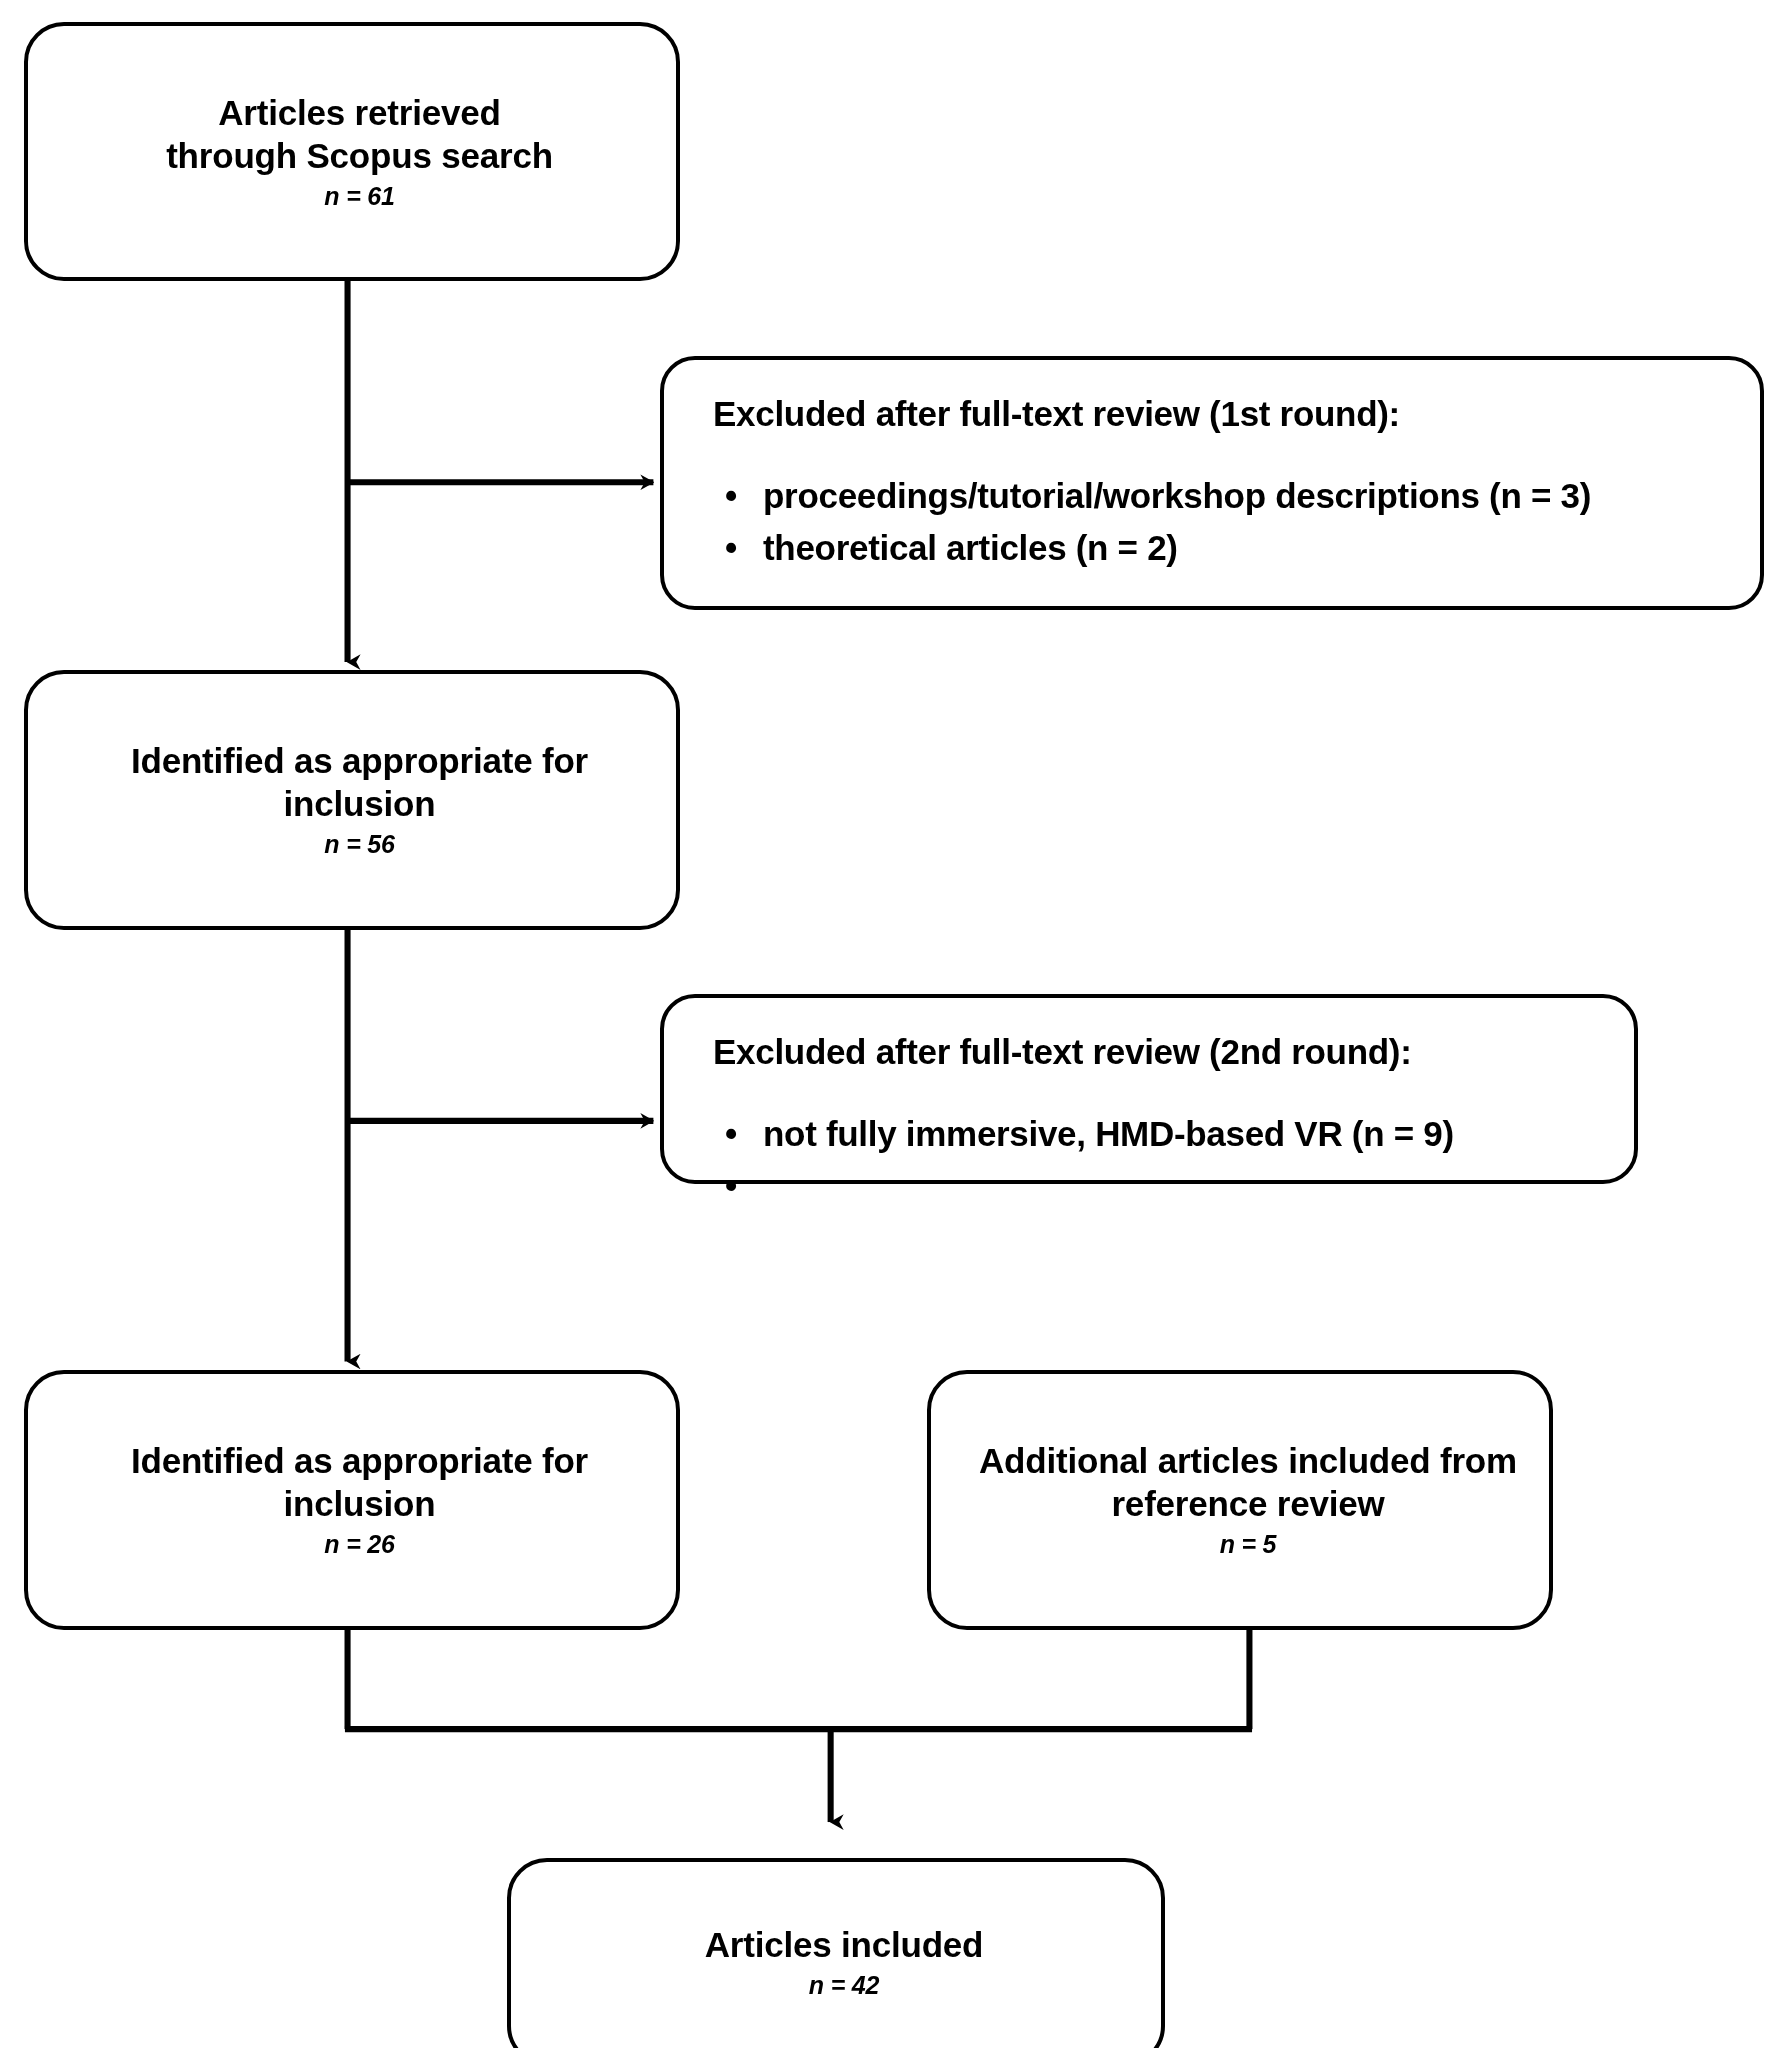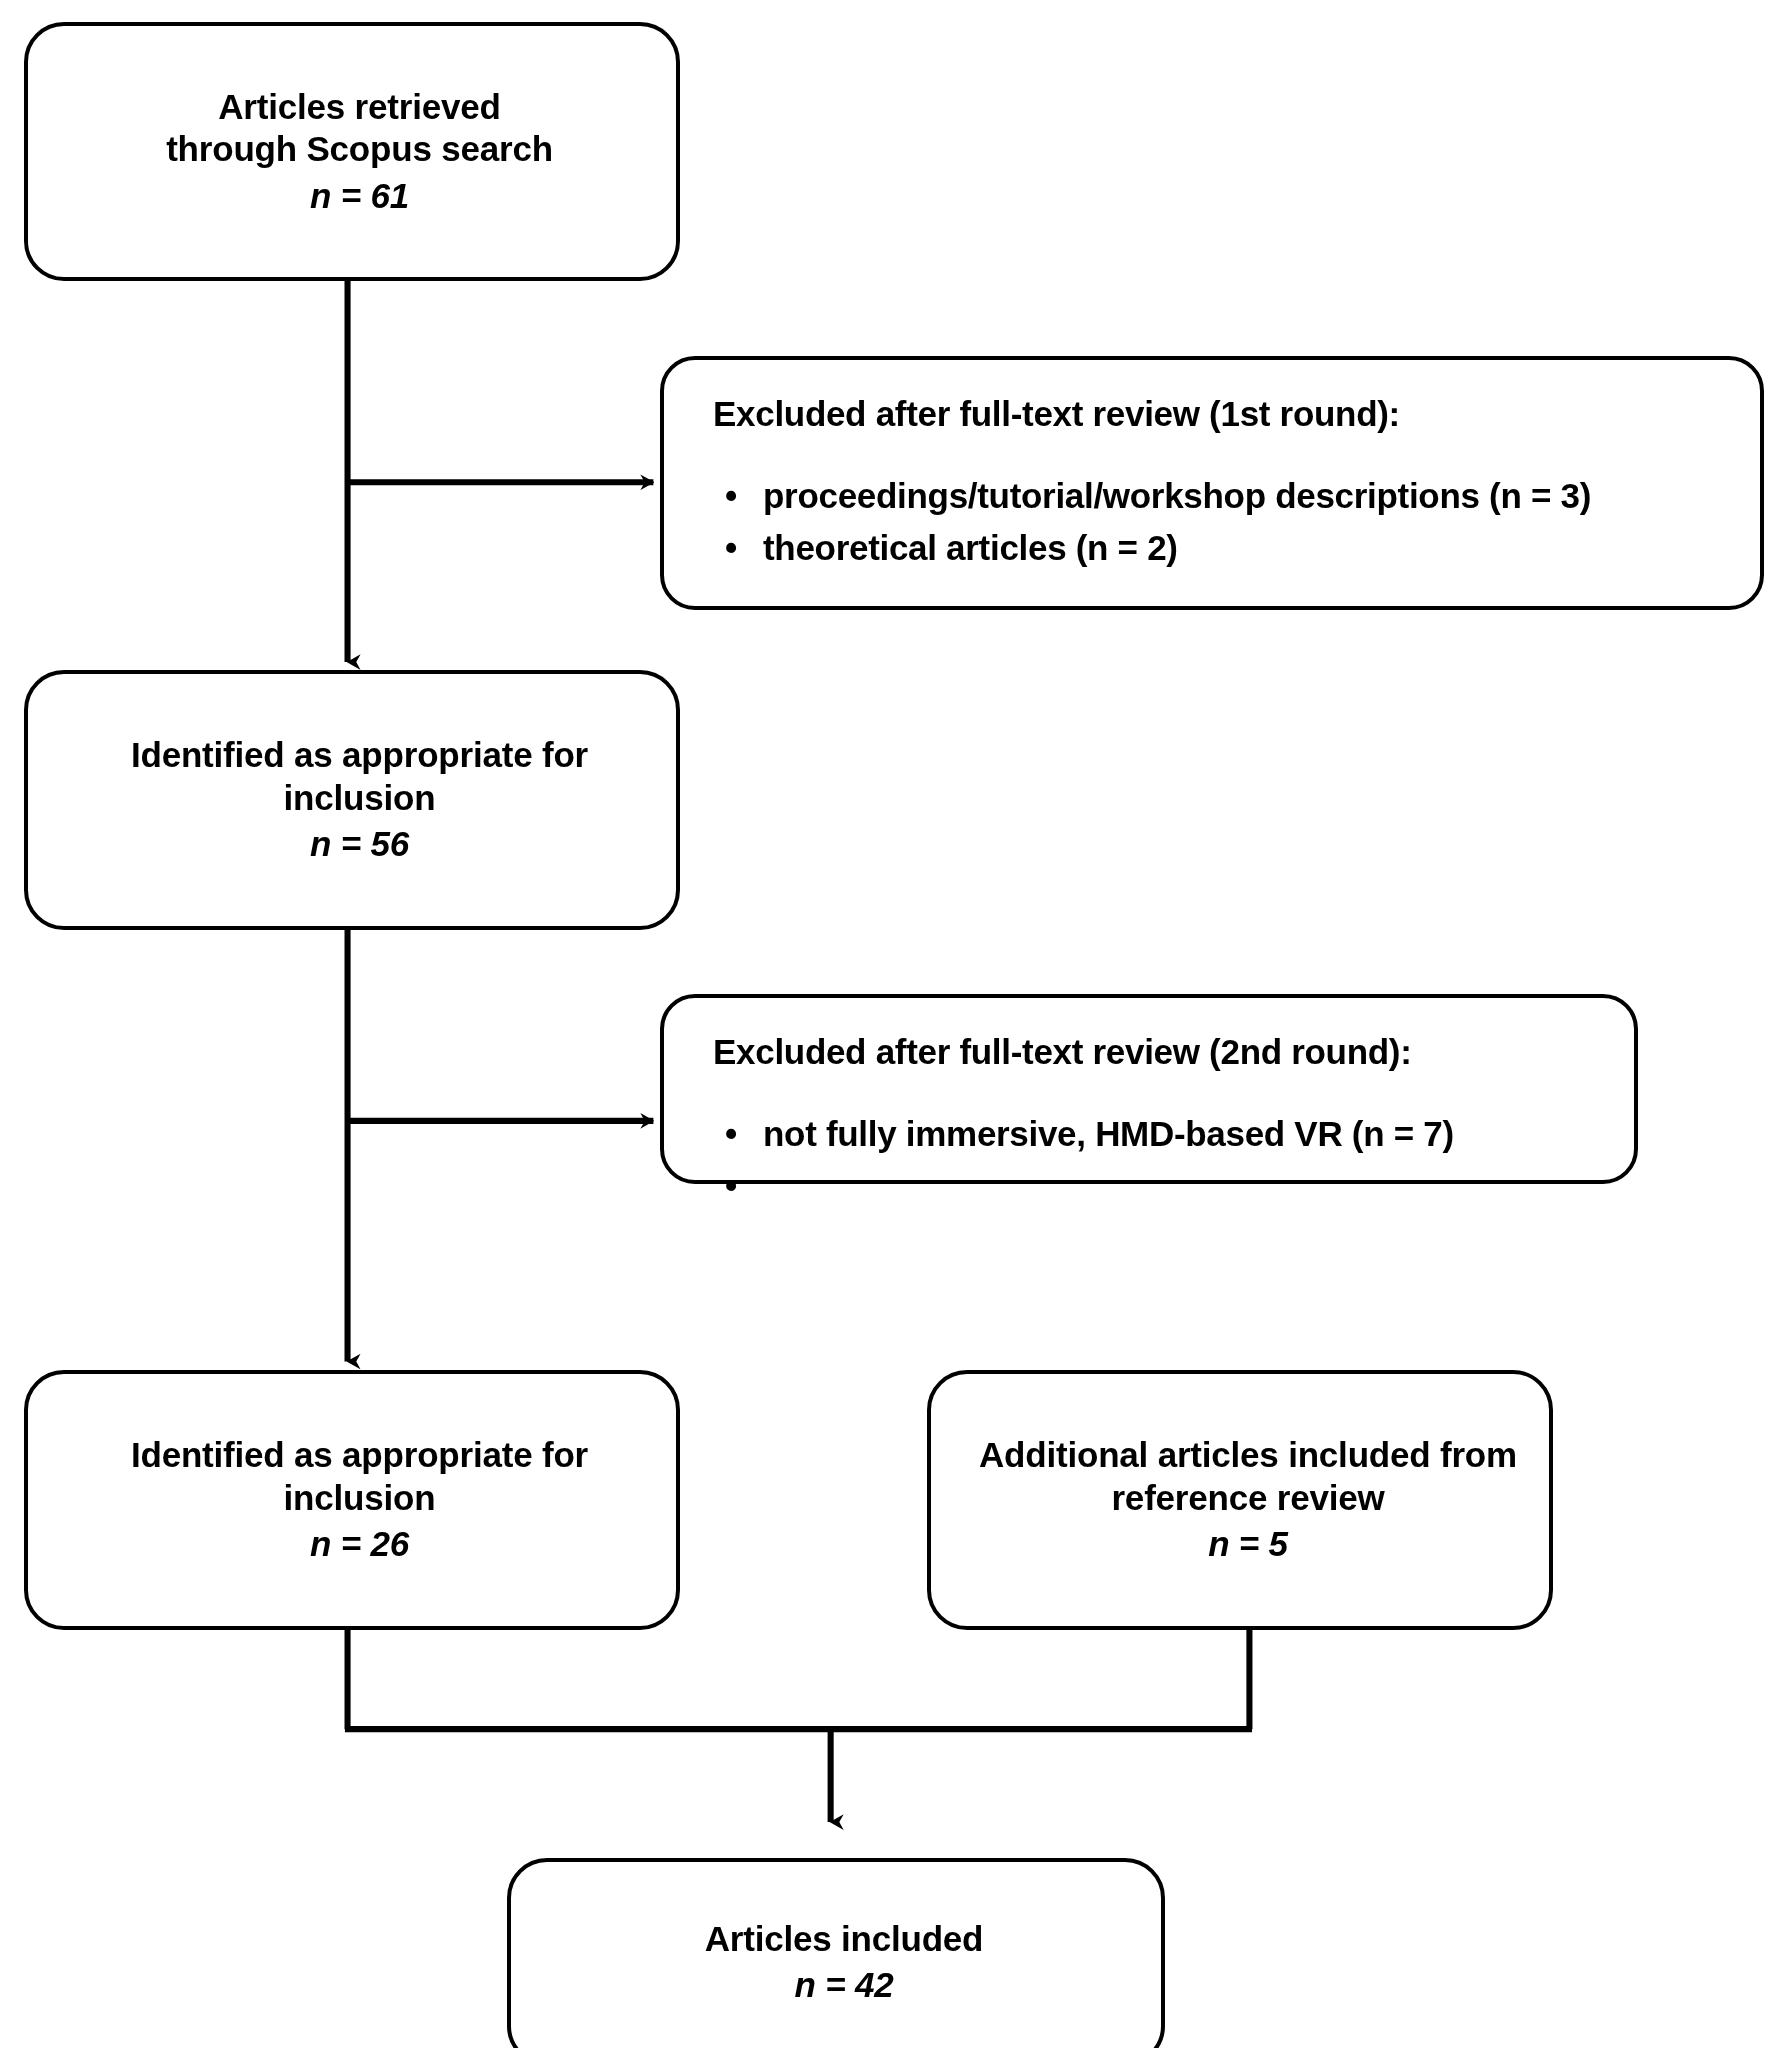--- a/index.html
+++ b/index.html
@@ -42,21 +42,21 @@
   }
   .node-title {
     font-weight: bold;
     font-size: 35px;
     line-height: 1.22;
     letter-spacing: -0.2px;
   }
   .node-count {
     font-weight: bold;
     font-style: italic;
-    font-size: 35px;
+    font-size: 25px;
     line-height: 1.22;
     margin-top: 3.5px;
     letter-spacing: -0.2px;
   }
   .excl-box {
     align-items: flex-start;
     justify-content: flex-start;
     padding: 33px 27px 26px 49px;
     text-align: left;
   }
@@ -169,21 +169,21 @@
     <div class="node-title">Identified as appropriate for</div>
     <div class="node-title">inclusion</div>
     <div class="node-count">n = 56</div>
   </div>
 
   <div class="node excl-box" id="node-excluded-2">
     <div class="excl-heading">Excluded after full-text review (2nd round):</div>
     <ul class="excl-list">
       <li class="excl-item">
         <span class="bullet">•</span>
-        <span>not fully immersive, HMD-based VR (n = 7)</span>
+        <span>not fully immersive, HMD-based VR (n = 9)</span>
       </li>
       <li class="excl-item">
         <span class="bullet">•</span>
       </li>
     </ul>
   </div>
 
   <div class="node centered" id="node-inclusion-37">
     <div class="node-title">Identified as appropriate for</div>
     <div class="node-title">inclusion</div>

